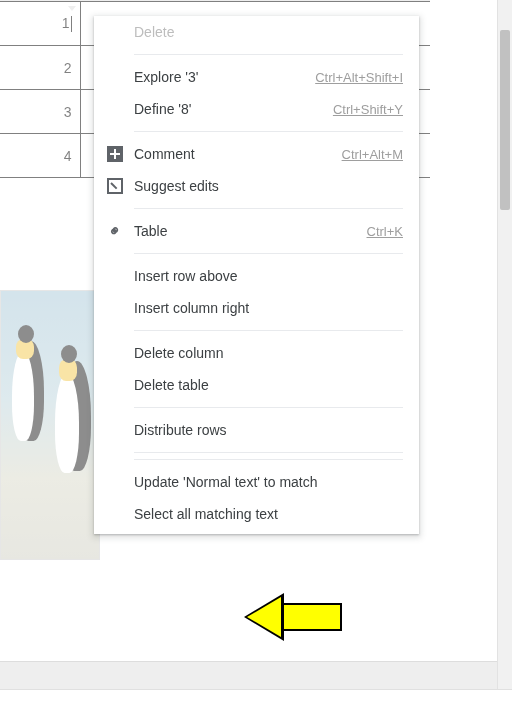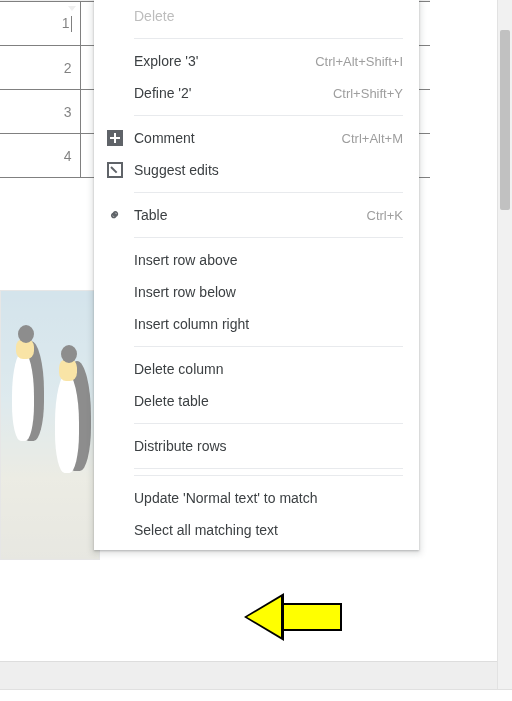--- a/index.html
+++ b/index.html
@@ -18,24 +18,24 @@
   .penguin .body { position:absolute; background:#fff; border-radius:50% 50% 40% 40%; }
   .penguin .back { position:absolute; background:#1a1a1a; border-radius:50% 50% 40% 40%; }
   .penguin .head { position:absolute; background:#1a1a1a; border-radius:50%; }
   .penguin .neck { position:absolute; background:#f2c94c; border-radius:40%; }
   .scrollbar { position: absolute; right: 0; top: 0; bottom: 12px; width: 15px; background:#f1f1f1; border-left:1px solid #e2e2e2;}
   .scrollbar-thumb { position:absolute; left:2px; right:2px; top:30px; height:180px; background:#c1c1c1; border-radius:2px;}
   .page-sep { position:absolute; left:0; right:15px; bottom:12px; height:28px; background:#eee; border-top:1px solid #ddd;}
   .bottom-bar { position:absolute; left:0; right:0; bottom:0; height:12px; background:#fff; border-top:1px solid #e0e0e0;}
   .overlay { position:absolute; left:0;top:0;right:0;bottom:0; background:rgba(255,255,255,0.5); }
 
-  .context-menu { position: absolute; left: 94px; top: 0; width: 325px; background: #fff; box-shadow: 0 2px 6px 2px rgba(60,64,67,.15), 0 1px 2px rgba(60,64,67,.3); font-size: 14px; color: #3c4043; padding-bottom:4px;}
+  .context-menu { position: absolute; left: 94px; top: 16px; width: 325px; background: #fff; box-shadow: 0 2px 6px 2px rgba(60,64,67,.15), 0 1px 2px rgba(60,64,67,.3); font-size: 14px; color: #3c4043; padding-bottom:4px;}
   .menu-item { display:flex; align-items:center; height:32px; padding:0 16px 0 40px; position:relative; cursor:default; }
   .menu-item.disabled { color:#bdbdbd; }
-  .menu-item .shortcut { margin-left:auto; color:#9e9e9e; font-size:13px; }
+  .menu-item .shortcut { margin-left:auto; color:#9e9e9e; font-size:13px;text-decoration:underline; }
   .menu-sep { height:1px; background:#e8eaed; margin: 6px 16px 6px 40px; }
   .menu-icon { position:absolute; left:12px; width:18px; height:18px; display:flex; align-items:center; justify-content:center; }
   .icon-plusbox { width:16px;height:16px;background:#5f6368;position:relative;}
   .icon-plusbox::before{content:"";position:absolute;left:7px;top:3px;width:2px;height:10px;background:#fff;}
   .icon-plusbox::after{content:"";position:absolute;left:3px;top:7px;width:10px;height:2px;background:#fff;}
   .icon-suggest { width:16px;height:16px;border:2px solid #5f6368;position:relative;}
   .icon-suggest::before{content:"";position:absolute;left:2px;top:2px;width:8px;height:2px;background:#5f6368;transform:rotate(45deg);transform-origin:left;}
   .icon-link { font-size:15px; color:#5f6368; transform:rotate(-45deg); font-weight:bold;}
 
   .arrow { position:absolute; left:244px; top:593px; pointer-events:none; }
@@ -96,21 +96,21 @@
 <div class="context-menu">
   <div class="menu-item disabled">
       <span>Delete</span>
     </div>
   <div class="menu-sep"></div>
   <div class="menu-item">
       <span>Explore '3'</span>
       <span class="shortcut">Ctrl+Alt+Shift+I</span>
     </div>
   <div class="menu-item">
-      <span>Define '2'</span>
+      <span>Define '8'</span>
       <span class="shortcut">Ctrl+Shift+Y</span>
     </div>
   <div class="menu-sep"></div>
   <div class="menu-item">
       <span class="menu-icon">
         <span class="icon-plusbox"></span>
       </span>
       <span>Comment</span>
       <span class="shortcut">Ctrl+Alt+M</span>
     </div>
@@ -122,23 +122,20 @@
     </div>
   <div class="menu-sep"></div>
   <div class="menu-item">
       <span class="menu-icon icon-link">⚭</span>
       <span>Table</span>
       <span class="shortcut">Ctrl+K</span>
     </div>
   <div class="menu-sep"></div>
   <div class="menu-item">
       <span>Insert row above</span>
-    </div>
-  <div class="menu-item">
-      <span>Insert row below</span>
     </div>
   <div class="menu-item">
       <span>Insert column right</span>
     </div>
   <div class="menu-sep"></div>
   <div class="menu-item">
       <span>Delete column</span>
     </div>
   <div class="menu-item">
       <span>Delete table</span>

